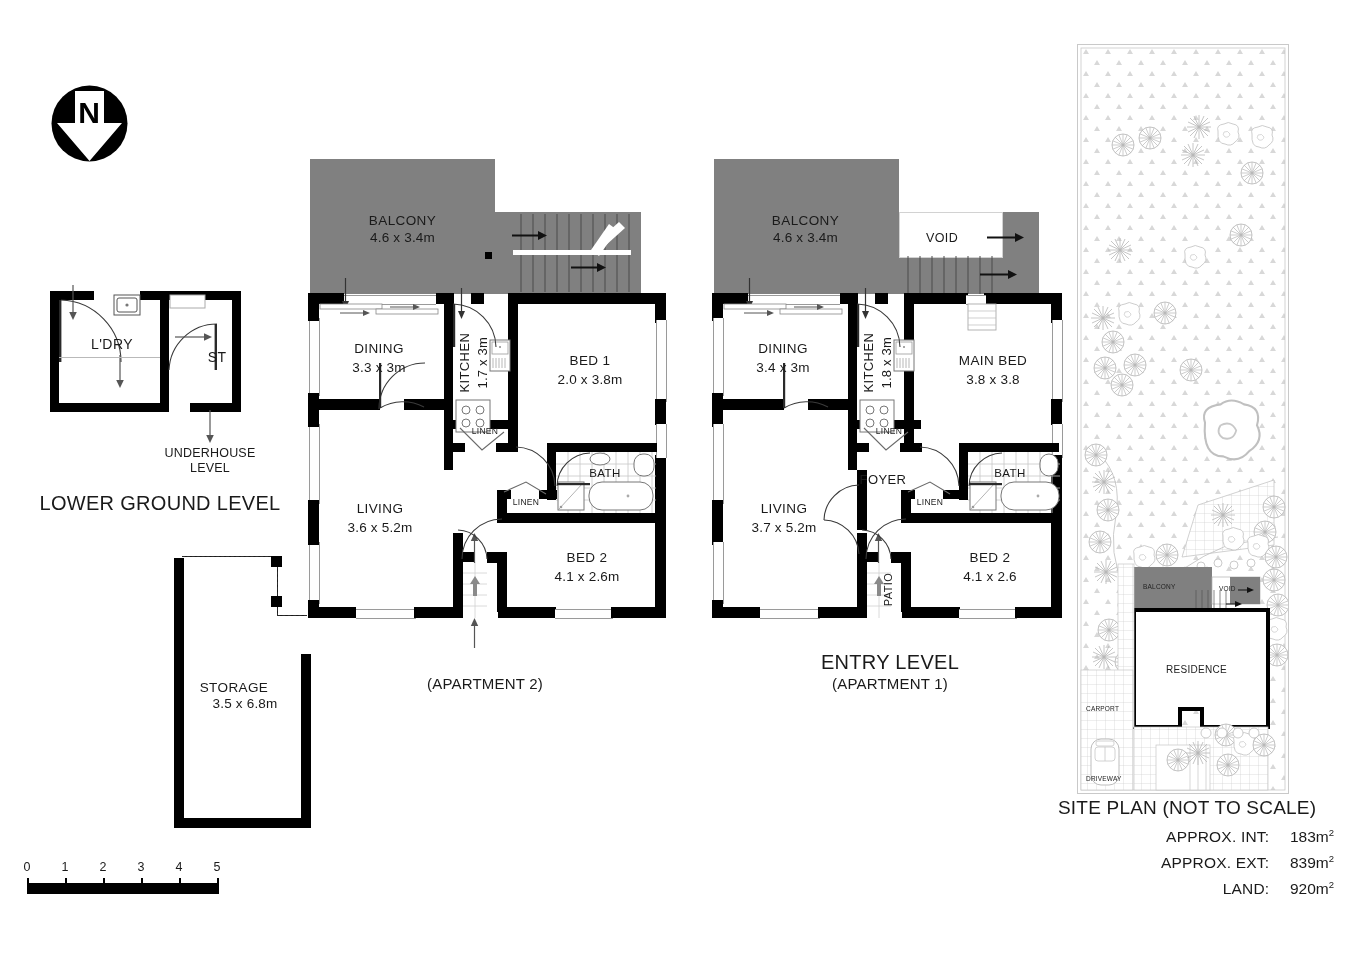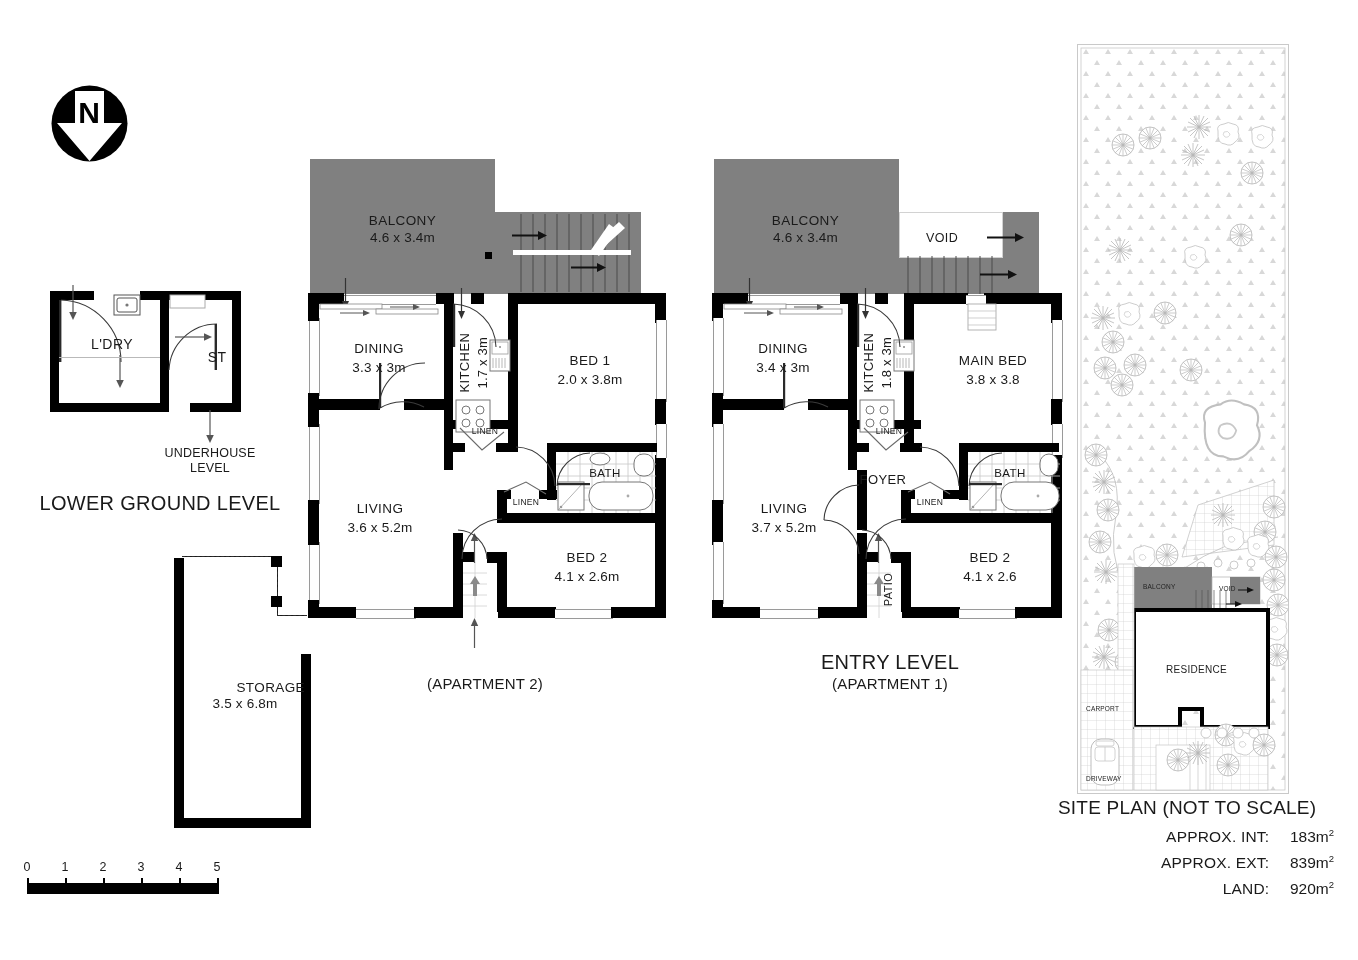--- a/index.html
+++ b/index.html
@@ -139,21 +139,21 @@
     <div class="thin" style="left:182px;top:556px;width:96px;height:0;border-top:1.4px dashed #2a2a2a;"></div>
     <div class="thin" style="left:277px;top:556px;width:0;height:60px;border-left:1.4px dashed #2a2a2a;"></div>
     <div class="thin" style="left:277px;top:615px;width:30px;height:0;border-top:1.4px dashed #2a2a2a;"></div>
 
     <div class="wall" style="left:174px;top:558px;width:10px;height:270px;"></div>
     <div class="wall" style="left:174px;top:818px;width:137px;height:10px;"></div>
     <div class="wall" style="left:301px;top:654px;width:10px;height:174px;"></div>
     <div class="wall" style="left:271px;top:556px;width:11px;height:11px;"></div>
     <div class="wall" style="left:271px;top:596px;width:11px;height:11px;"></div>
 
-    <div class="lbl room-name" style="left:185px;top:680px;width:120px;text-align:right;">STORAGE</div>
+    <div class="lbl room-name" style="left:174px;top:680px;width:120px;">STORAGE</div>
     <div class="lbl room-dim" style="left:185px;top:696px;width:120px;">3.5 x 6.8m</div>
   </div>
 
   <div class="abs" style="left:0;top:0;width:700px;height:720px;">
 
     <div class="balcony" style="left:310px;top:159px;width:185px;height:135px;"></div>
     <div class="balcony" style="left:495px;top:212px;width:146px;height:82px;"></div>
 
     <div class="abs" style="left:513px;top:214px;width:128px;height:78px;">
       <svg width="128" height="78" viewBox="0 0 128 78">

